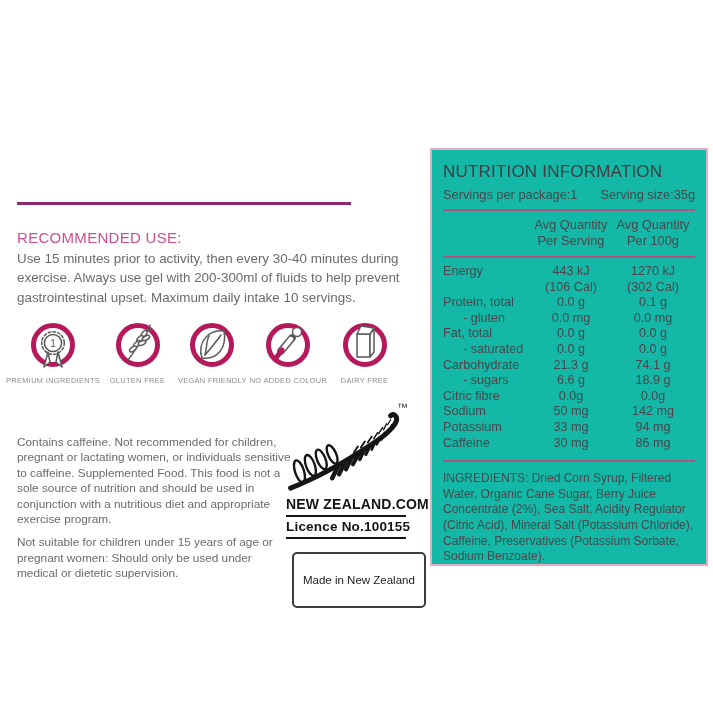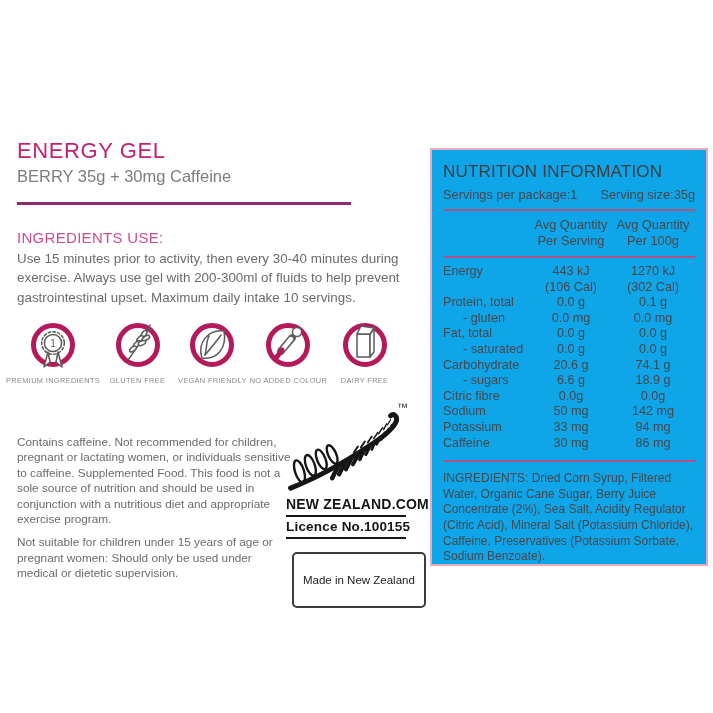--- a/index.html
+++ b/index.html
@@ -31,21 +31,21 @@
   .tm{position:absolute;right:-2px;top:2px;font-size:11px;color:#222;}
   .nz-site{font-size:14px;font-weight:700;color:#151515;letter-spacing:.2px;white-space:nowrap;
            border-bottom:2.5px solid #151515;padding-bottom:3px;}
   .nz-licence{font-size:13.5px;font-weight:700;color:#151515;letter-spacing:.2px;white-space:nowrap;
               border-bottom:2.5px solid #151515;padding:2px 0 3px;}
   .made-badge{margin:13px 0 0 6px;display:inline-block;border:2px solid #3c3c3c;border-radius:5px;
               padding:20px 9px;font-size:11.5px;color:#222;white-space:nowrap;}
 
   
   .panel{position:absolute;left:430px;top:148px;width:278px;height:418px;border:2px solid #e7abc1;
-         box-sizing:border-box;padding:10px 11px 0;background:#0ea5e9;}
+         box-sizing:border-box;padding:10px 11px 0;background:#14b8a6;}
   .panel-title{font-size:17px;letter-spacing:.2px;color:#3d3d42;white-space:nowrap;margin-top:2px;}
   .servings-row{display:flex;justify-content:space-between;font-size:12.8px;color:#47474c;margin-top:5px;}
   .rule{height:2px;background:#b25280;margin-top:7px;}
   .grid{display:grid;grid-template-columns:1fr 80px 84px;}
   .grid .c2,.grid .c3{text-align:center;}
   .cols-header{margin-top:6px;font-size:12.8px;line-height:16px;color:#47474c;}
   .nrows{margin-top:6px;font-size:12.6px;line-height:15.6px;color:#47474c;}
   .nrows .indent{padding-left:20px;}
   .rule.r2{margin-top:7px;}
   .rule.r3{margin-top:9px;}
@@ -53,27 +53,23 @@
 
   
   .glyph{stroke:#5a5a5a;fill:none;stroke-width:1.5;stroke-linecap:round;stroke-linejoin:round;}
   .glyph-fill{fill:#ffffff;stroke:#5a5a5a;stroke-width:1.5;stroke-linejoin:round;}
 </style>
 </head>
 <body>
 
 <div class="page">
 
-  <div class="product-header">
-    <div class="title">ENERGY GEL</div>
-    <div class="subtitle">BERRY 35g + 30mg Caffeine</div>
-  </div>
   <div class="divider"></div>
 
-  <div class="rec-heading">INGREDIENTS USE:</div>
+  <div class="rec-heading">RECOMMENDED USE:</div>
   <div class="rec-body">Use 15 minutes prior to activity, then every 30-40 minutes during exercise. Always use gel with 200-300ml of fluids to help prevent gastrointestinal upset. Maximum daily intake 10 servings.</div>
 
   <div class="badges">
 
     <div class="badge">
       <svg width="54" height="57" viewBox="0 0 54 57">
         <circle cx="27" cy="28" r="19.5" fill="none" stroke="#b5195c" stroke-width="5"></circle>
         <path class="glyph-fill" d="M22,35 L18,50 L24,45 Z"></path>
         <path class="glyph-fill" d="M32,35 L36,50 L30,45 Z"></path>
         <circle class="glyph" cx="27" cy="26" r="11.3" stroke-dasharray="2.6 2.2"></circle>
@@ -215,21 +211,21 @@
 
       <div class="c1">Fat, total</div>
       <div class="c2">0.0 g</div>
       <div class="c3">0.0 g</div>
 
       <div class="c1 indent">- saturated</div>
       <div class="c2">0.0 g</div>
       <div class="c3">0.0 g</div>
 
       <div class="c1">Carbohydrate</div>
-      <div class="c2">20.6 g</div>
+      <div class="c2">21.3 g</div>
       <div class="c3">74.1 g</div>
 
       <div class="c1 indent">- sugars</div>
       <div class="c2">6.6 g</div>
       <div class="c3">18.9 g</div>
 
       <div class="c1">Citric fibre</div>
       <div class="c2">0.0g</div>
       <div class="c3">0.0g</div>
 

